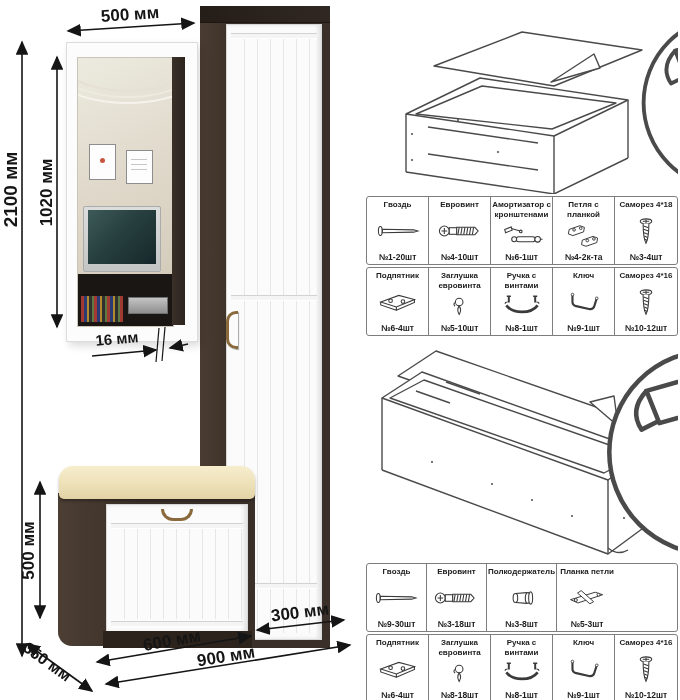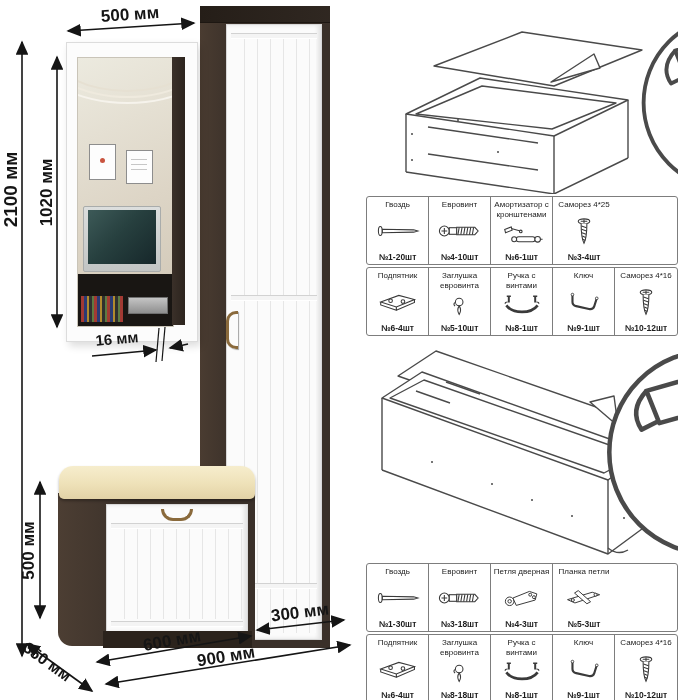--- a/index.html
+++ b/index.html
@@ -89,21 +89,21 @@
     border-radius:0 0 13px 13px;
   }
   .bench-plinth { position:absolute; left:103px; top:631px; width:149px; height:17px; background:#2b231c; }
   
   .hw-table { position:absolute; left:366px; width:312px; display:flex; flex-direction:column; gap:2px; }
   .hw-t1 { top:196px; } .hw-t2 { top:563px; }
   .hw-row { display:grid; grid-template-columns:repeat(5,1fr); border:1.5px solid #7d7d7d; border-radius:3px; background:#fff; }
   .hw-cell { border-right:1.5px solid #7d7d7d; height:62px; display:flex; flex-direction:column;
     align-items:center; justify-content:space-between; padding:3px 1px 2px; }
   .hw-cell:last-child { border-right:none; }
-  .hw-name { font-size:8px; font-weight:normal; color:#1c1c1c; text-align:center; line-height:1.2; }
+  .hw-name { font-size:8px; font-weight:bold; color:#1c1c1c; text-align:center; line-height:1.2; }
   .hw-count { font-size:8.5px; font-weight:bold; color:#1c1c1c;text-align:right; }
   .hw-icon { width:52px; height:28px; flex:0 0 auto; }
   
   .diag { position:absolute; }
   .d1 { left:388px; top:2px; }
   .d2 { left:372px; top:334px; }
   svg .ln { stroke:#4a4a4a; stroke-width:1.4; fill:none; stroke-linejoin:round; }
   svg .fw { stroke:#4a4a4a; stroke-width:1.4; fill:#ffffff; stroke-linejoin:round; }
   #dims-layer { position:absolute; left:0; top:0; z-index:5; }
   .dim { z-index:6; }
@@ -341,21 +341,28 @@
         <div class="hw-count">№4-10шт</div>
       </div>
       <div class="hw-cell">
         <div class="hw-name">Амортизатор с кронштенами</div>
         <svg class="hw-icon" viewBox="0 0 54 34">
             <use href="#sym-gas-lift"></use>
           </svg>
         <div class="hw-count">№6-1шт</div>
       </div>
       <div class="hw-cell">
-        <div class="hw-name">Саморез 4*25</div>
+        <div class="hw-name">Петля с планкой</div>
+        <svg class="hw-icon" viewBox="0 0 54 34">
+            <use href="#sym-hinge-with-plate"></use>
+          </svg>
+        <div class="hw-count">№4-2к-та</div>
+      </div>
+      <div class="hw-cell">
+        <div class="hw-name">Саморез 4*18</div>
         <svg class="hw-icon" viewBox="0 0 54 34">
             <use href="#sym-screw"></use>
           </svg>
         <div class="hw-count">№3-4шт</div>
       </div>
     </div>
     <div class="hw-row">
       <div class="hw-cell">
         <div class="hw-name">Подпятник</div>
         <svg class="hw-icon" viewBox="0 0 54 34">
@@ -414,35 +421,35 @@
     <use href="#sym-hammer-bubble" x="0" y="0" transform="translate(186,2)"></use>
   </svg>
 
   <div class="hw-table hw-t2">
     <div class="hw-row">
       <div class="hw-cell">
         <div class="hw-name">Гвоздь</div>
         <svg class="hw-icon" viewBox="0 0 54 34">
             <use href="#sym-nail"></use>
           </svg>
-        <div class="hw-count">№1-30шт</div>
+        <div class="hw-count">№9-30шт</div>
       </div>
       <div class="hw-cell">
         <div class="hw-name">Евровинт</div>
         <svg class="hw-icon" viewBox="0 0 54 34">
             <use href="#sym-euroscrew"></use>
           </svg>
         <div class="hw-count">№3-18шт</div>
       </div>
       <div class="hw-cell">
-        <div class="hw-name">Петля дверная</div>
-        <svg class="hw-icon" viewBox="0 0 54 34">
-            <use href="#sym-door-hinge"></use>
-          </svg>
-        <div class="hw-count">№4-3шт</div>
+        <div class="hw-name">Полкодержатель</div>
+        <svg class="hw-icon" viewBox="0 0 54 34">
+            <use href="#sym-shelf-pin"></use>
+          </svg>
+        <div class="hw-count">№3-8шт</div>
       </div>
       <div class="hw-cell">
         <div class="hw-name">Планка петли</div>
         <svg class="hw-icon" viewBox="0 0 54 34">
             <use href="#sym-hinge-plate"></use>
           </svg>
         <div class="hw-count">№5-3шт</div>
       </div>
     </div>
     <div class="hw-row">

